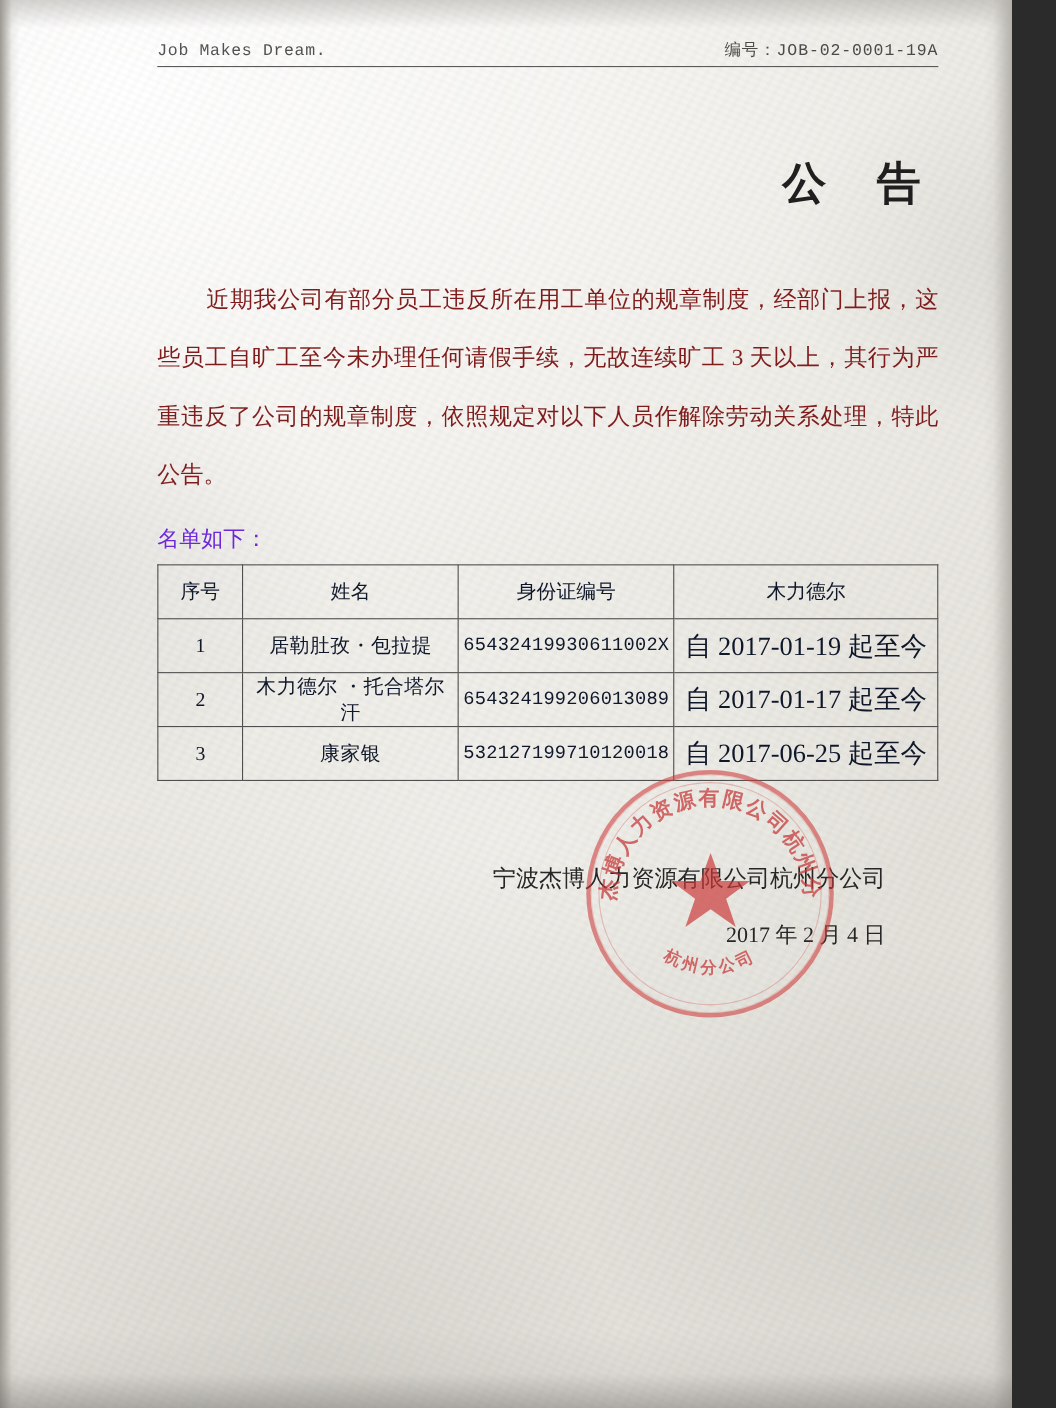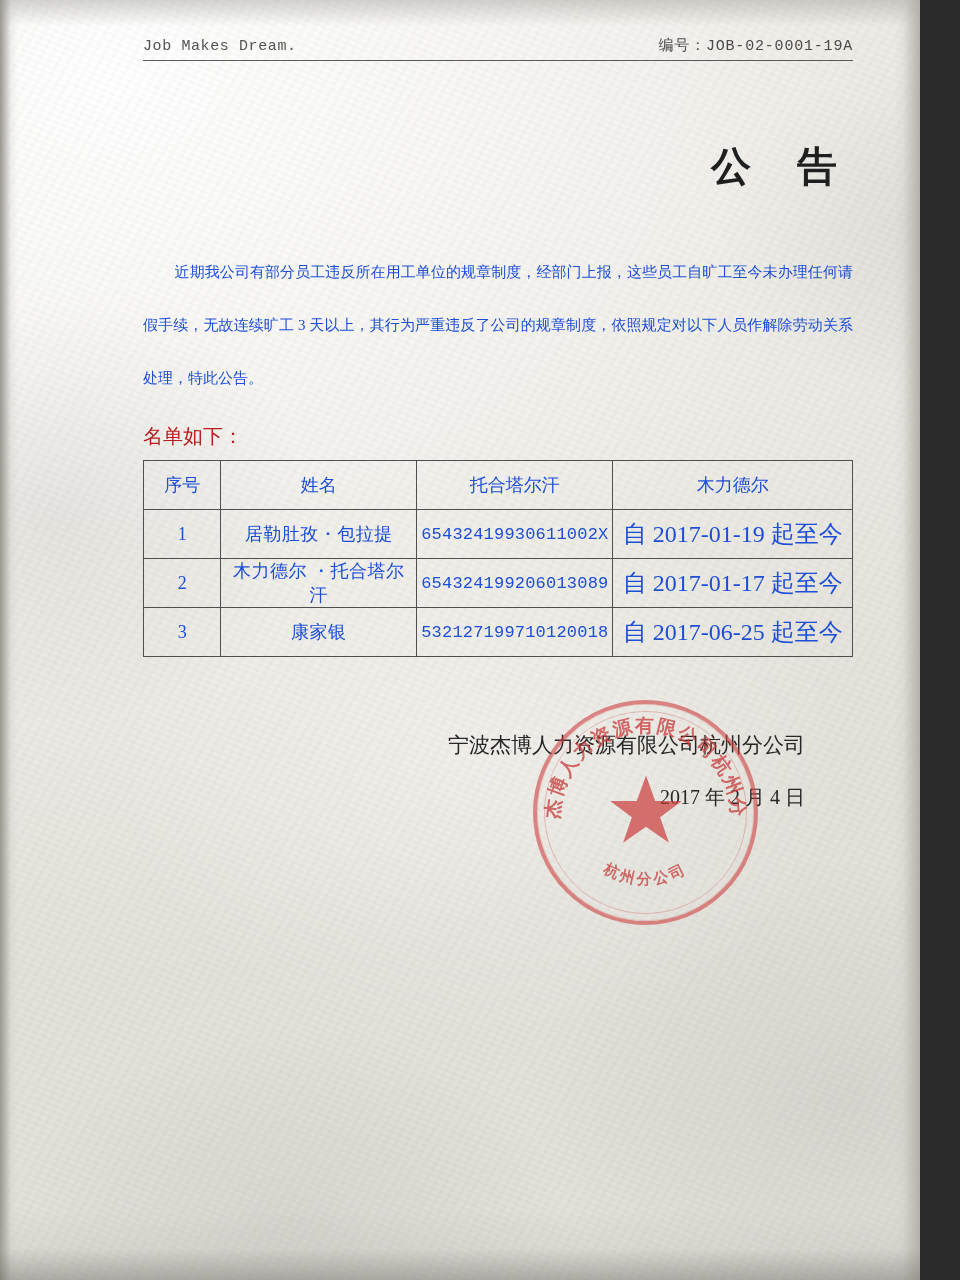--- a/index.html
+++ b/index.html
@@ -107,41 +107,41 @@
     font-weight: bold;
     letter-spacing: 16px;
     margin: 78px 0 0 0;
     padding-left: 16px;
     color: #1f1f1f;
     font-family: "DejaVu Sans", sans-serif;
   }
 
   .body-text {
     margin-top: 52px;
-    font-size: 15px;
+    font-size: 21px;
     line-height: 53px;
     text-align: justify;
     text-justify: inter-ideograph;
-    color: #1d4ed8;
+    color: #7f1d1d;
   }
   .body-text .indent { display: inline-block; width: 2.1em; }
 
   .listlead {
     margin-top: 18px;
     font-size: 20px;
-    color: #b91c1c;
+    color: #6d28d9;
   }
 
   
   table.names {
     margin-top: 10px;
     width: 710px;
     border-collapse: collapse;
     font-size: 18px;
-    color: #1d4ed8;
+    color: #0f172a;
   }
   table.names th, table.names td {
     border: 1.4px solid #4f4f4f;
     text-align: center;
     height: 48px;
     padding: 0 4px;
     font-weight: normal;
   }
   table.names th { font-size: 18px; }
   col.c1 { width: 78px; }
@@ -243,21 +243,21 @@
       <colgroup>
         <col class="c1">
           <col class="c2">
           <col class="c3">
           <col class="c4">
       </colgroup>
       <thead>
         <tr>
           <th>序号</th>
           <th>姓名</th>
-          <th>托合塔尔汗</th>
+          <th>身份证编号</th>
           <th>木力德尔</th>
         </tr>
       </thead>
       <tbody>
         <tr>
           <td>1</td>
           <td class="name">居勒肚孜・包拉提</td>
           <td class="idno">65432419930611002X</td>
           <td class="dates">自 2017-01-19 起至今</td>
         </tr>

